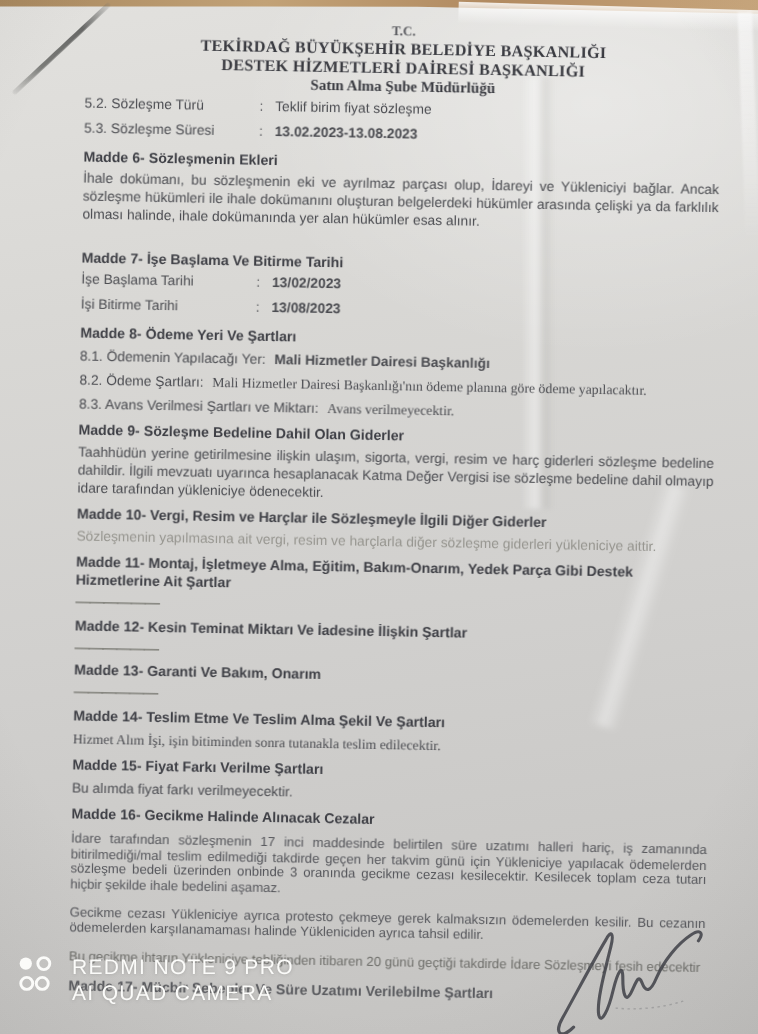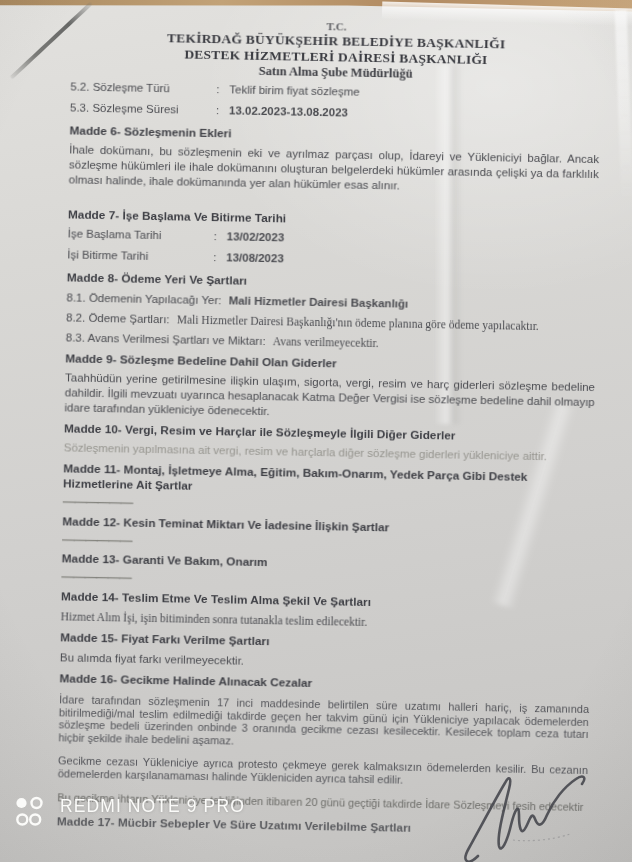--- a/index.html
+++ b/index.html
@@ -165,17 +165,18 @@
 
   <div class="wm">
     <svg width="33" height="32" viewBox="0 0 33 32">
       <circle cx="7.5" cy="7" r="5.1" fill="#fbfbf9"></circle>
       <circle cx="22.5" cy="7" r="5.0" fill="none" stroke="#fbfbf9" stroke-width="2.4"></circle>
       <circle cx="8.3" cy="23.5" r="5.0" fill="none" stroke="#fbfbf9" stroke-width="2.4"></circle>
       <circle cx="21.2" cy="23.5" r="5.0" fill="none" stroke="#fbfbf9" stroke-width="2.4"></circle>
     </svg>
     <div class="wm-text">
       <div>REDMI NOTE 9 PRO</div>
+      <div>AI QUAD CAMERA</div>
     </div>
   </div>
 
   <div class="vignette"></div>
 </div>
 
 </body></html>

